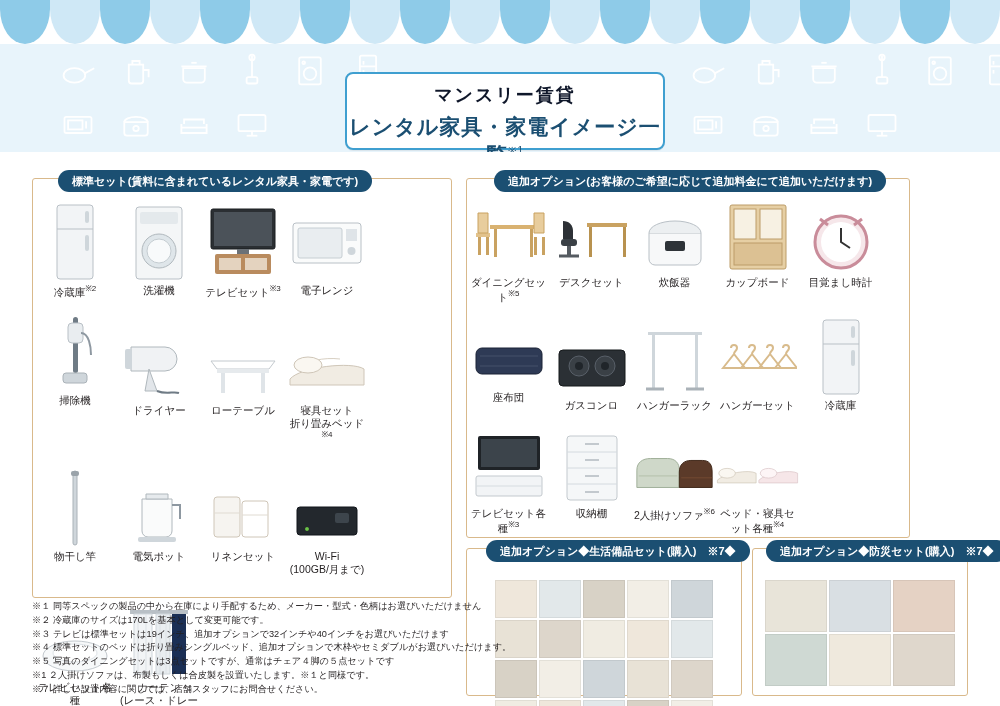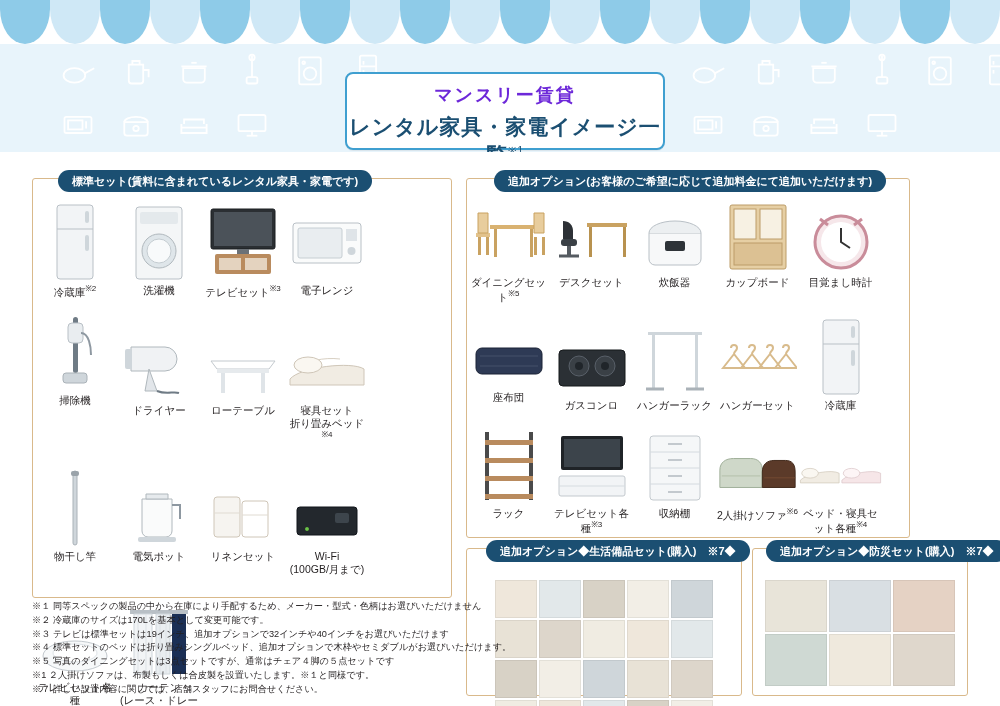--- a/index.html
+++ b/index.html
@@ -43,21 +43,21 @@
   }
   .title-plate {
     position:absolute; left:345px; top:72px; width:320px; height:78px;
     background:#ffffff;
     border:2px solid #3f9fd0;
     border-radius:8px;
     text-align:center;
     padding-top:9px;
     box-shadow:0 1px 0 rgba(0,0,0,.06);
   }
-  .title-plate .l1 { font-size:18px; font-weight:bold; color:#6d28d9; letter-spacing:2px; }
+  .title-plate .l1 { font-size:18px; font-weight:bold; color:#0f172a; letter-spacing:2px; }
   .title-plate .l2 { font-size:21px; font-weight:bold; color:#1b4f72; letter-spacing:1px; margin-top:6px;}
   .title-plate .l2 sup { font-size:10px; font-weight:normal; vertical-align:super; }
 
   .icon-row { position:absolute; top:50px; }
   .icon-row.left { left:60px; }
   .icon-row.right { left:690px; }
   .icon-row .r { display:flex; gap:22px; align-items:flex-end; }
   .icon-row .r + .r { margin-top:14px; }
   .hicon { width:36px; height:40px; }
   .hicon svg { width:100%; height:100%; display:block; }
@@ -632,33 +632,20 @@
       <div class="item" style="margin-top: 8px;">
         <div class="pic">
           <svg width="52" height="78" viewBox="0 0 52 78">
             <rect x="8" y="2" width="36" height="74" rx="3" fill="#f2f4f6" stroke="#b9c0c6"></rect>
             <path d="M8 26h36" stroke="#b9c0c6"></path>
             <rect x="36" y="8" width="4" height="12" rx="2" fill="#cfd6db"></rect>
             <rect x="36" y="32" width="4" height="16" rx="2" fill="#cfd6db"></rect>
           </svg>
         </div>
         <div class="cap">冷蔵庫</div>
-      </div>
-      <div class="item" style="margin-top: 8px;">
-        <div class="pic">
-          <svg width="60" height="76" viewBox="0 0 60 76">
-            <rect x="6" y="4" width="4" height="68" fill="#4a4a4a"></rect>
-            <rect x="50" y="4" width="4" height="68" fill="#4a4a4a"></rect>
-            <rect x="6" y="12" width="48" height="5" fill="#b98b5e"></rect>
-            <rect x="6" y="30" width="48" height="5" fill="#b98b5e"></rect>
-            <rect x="6" y="48" width="48" height="5" fill="#b98b5e"></rect>
-            <rect x="6" y="66" width="48" height="5" fill="#b98b5e"></rect>
-          </svg>
-        </div>
-        <div class="cap">ラック</div>
       </div>
       <div class="item" style="margin-top: 8px;">
         <div class="pic">
           <svg width="78" height="72" viewBox="0 0 78 72">
             <rect x="8" y="4" width="62" height="34" rx="2" fill="#1f2327"></rect>
             <rect x="11" y="7" width="56" height="28" fill="#3c444b"></rect>
             <rect x="6" y="44" width="66" height="20" rx="2" fill="#f2f4f6" stroke="#c3c9ce"></rect>
             <path d="M6 54h66" stroke="#d6dce0"></path>
           </svg>
         </div>

